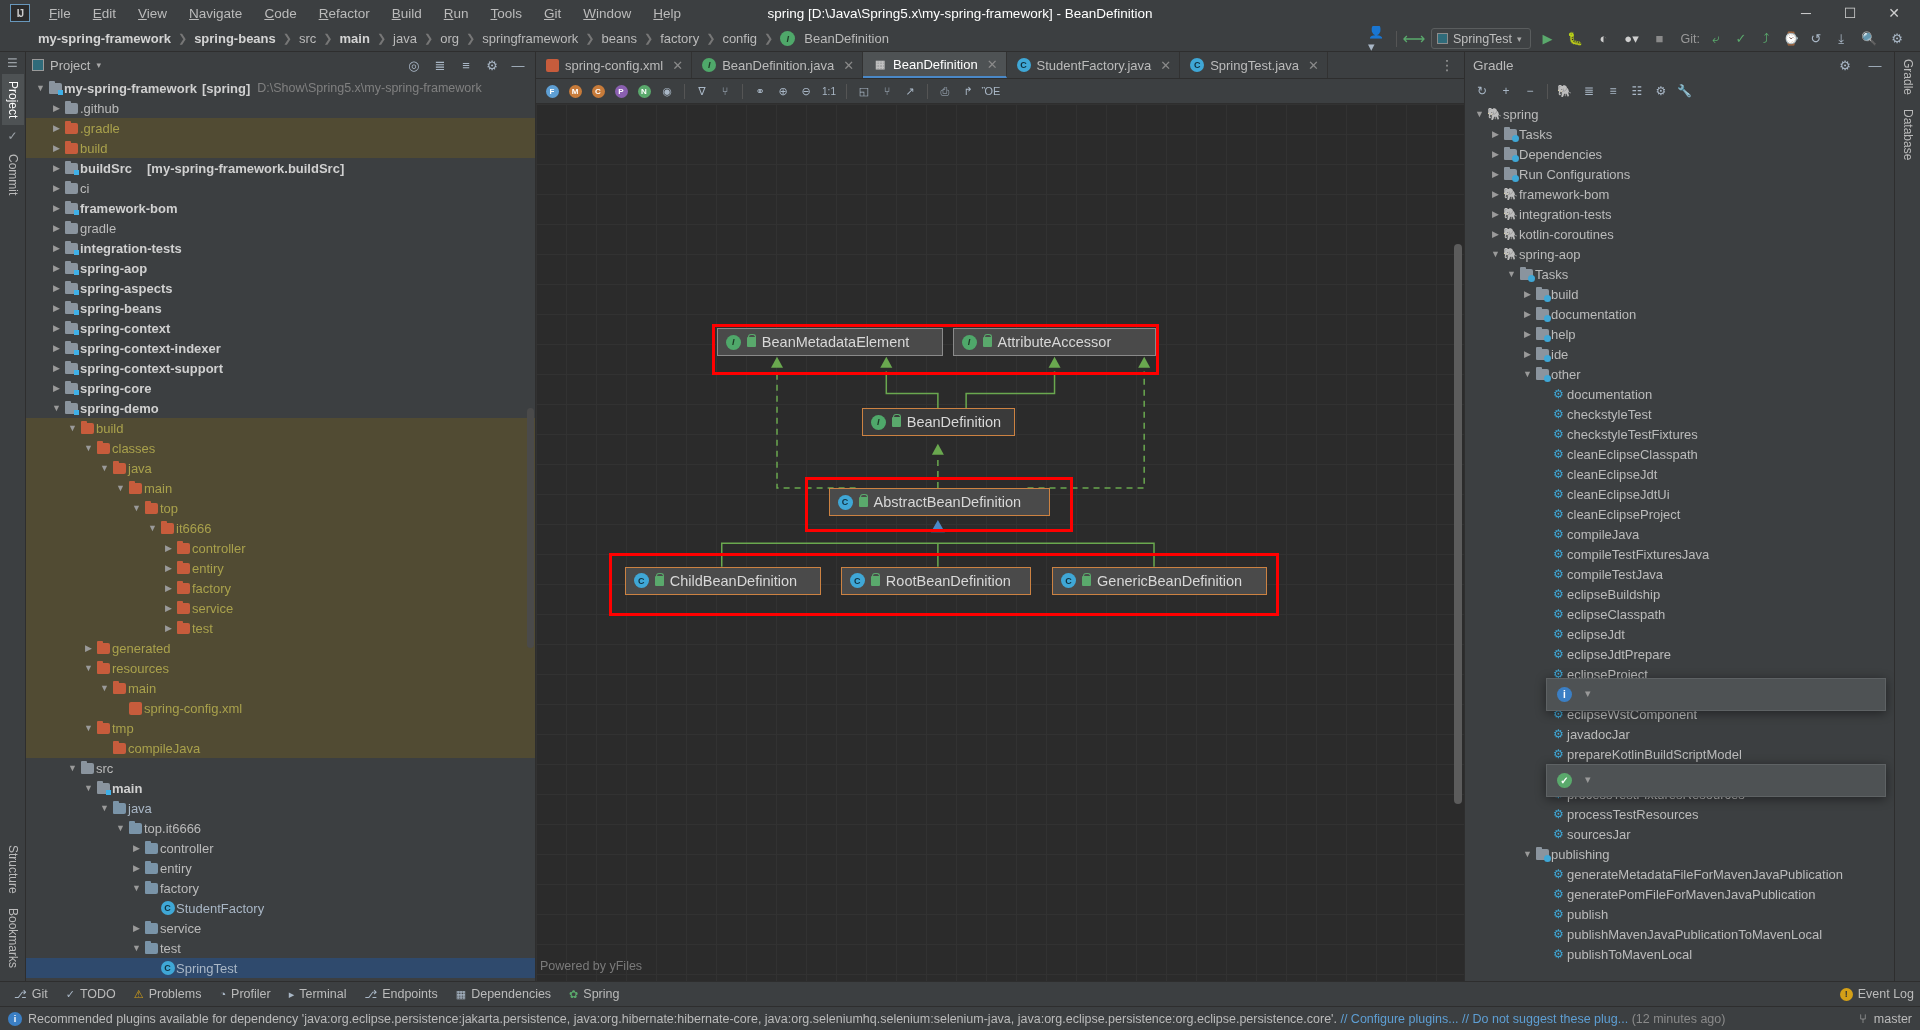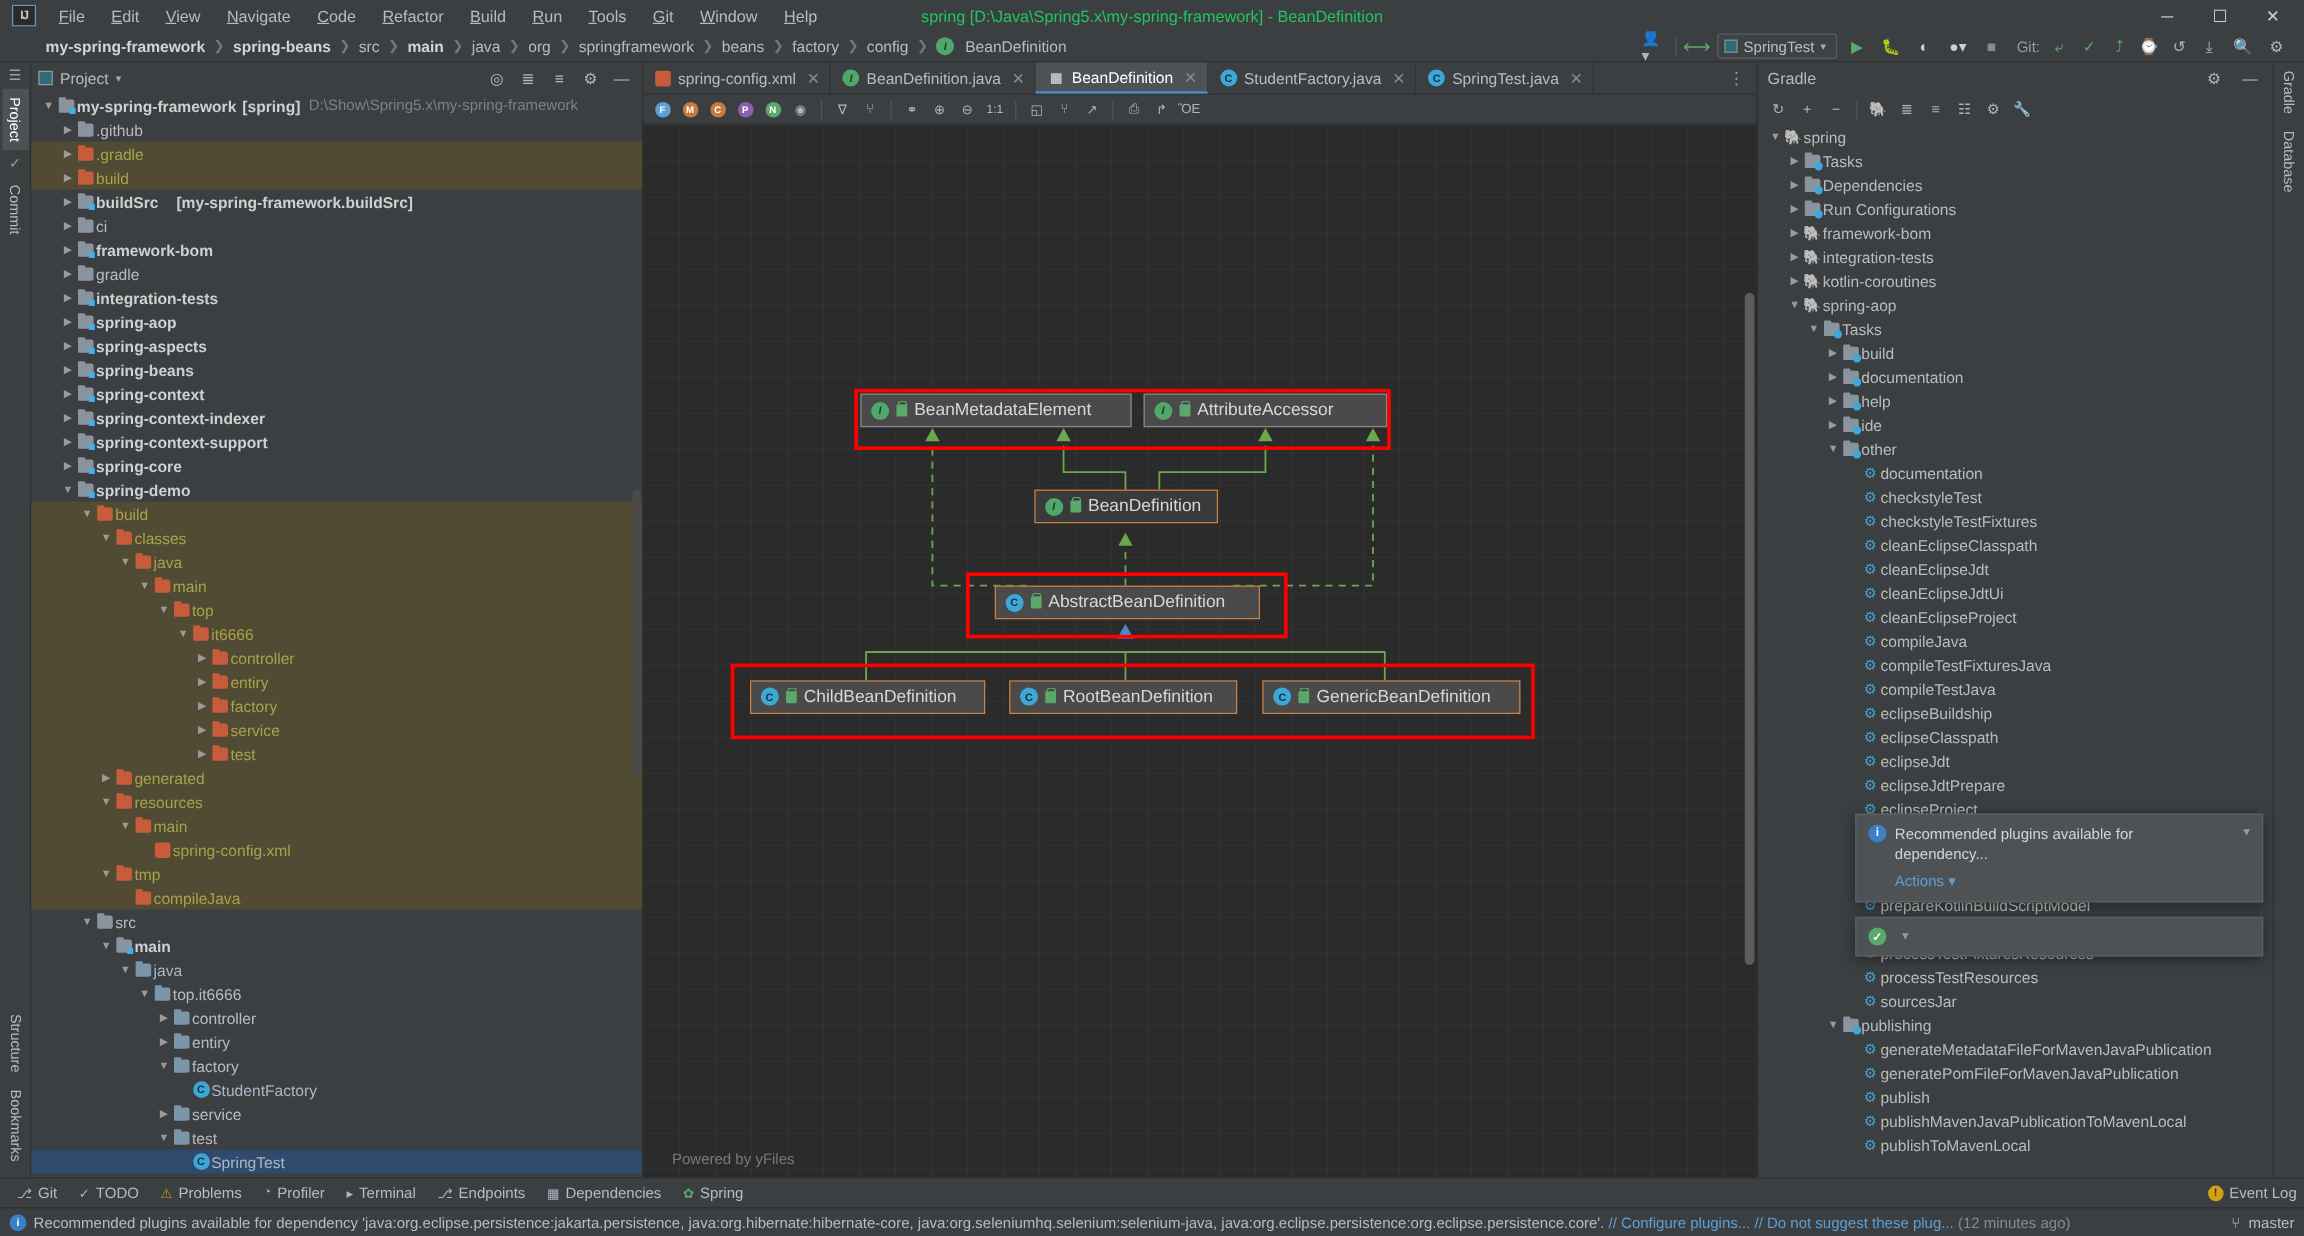--- a/index.html
+++ b/index.html
@@ -9,21 +9,21 @@
 
   
   .titlebar { height:26px; background:#3c3f41; display:flex; align-items:center;
       padding:0 4px; font-size:13px; flex:0 0 26px; position:relative;}
   .ij-logo { width:20px; height:18px; margin:0 8px 0 6px; border:1px solid #6897bb;
       background:#2b2b2b; color:#cccccc; font-size:10px; display:flex; align-items:center;
       justify-content:center; font-weight:bold; letter-spacing:-1px;}
   .menu { display:flex; gap:0px; }
   .menu > div { padding:3px 11px; color:#bbbbbb; font-size:13.5px; }
   .menu u { text-decoration:underline; }
-  .win-title { position:absolute; left:50%; transform:translateX(-50%); color:#22c55e;
+  .win-title { position:absolute; left:50%; transform:translateX(-50%); color:#ffffff;
       font-size:13.5px; white-space:nowrap;}
   .win-ctrl { margin-left:auto; display:flex; align-items:center; gap:0; }
   .win-ctrl div { width:44px; height:26px; display:flex; align-items:center;
       justify-content:center; color:#cfcfcf; font-size:14px; }
 
   
   .navbar { height:26px; background:#3c3f41; display:flex; align-items:center;
       padding:0 6px; font-size:13px; flex:0 0 26px; border-bottom:1px solid #2e2e2e;}
   .crumbs { display:flex; align-items:center; gap:0; padding-left:28px;}
   .crumb { color:#bbbbbb; padding:2px 4px; font-size:13px;}
@@ -115,21 +115,21 @@
   .node.iface-sel { background:#3a3a3a; border:1px solid #cc8242; color:#d8d8d8;}
   .node.cls { background:#4a4a4a; border:1px solid #cc8242; color:#d8d8d8;}
   .ni { width:15px;height:15px;border-radius:50%;display:flex;align-items:center;
       justify-content:center;font-size:9px;font-weight:bold;font-style:italic;}
   .ni.I{ background:#4fa86a; color:#1d3a26;}
   .ni.C{ background:#3fa7d6; color:#10303f; font-style:normal;}
   .lock{ width:9px;height:10px; background:#5aa96c; border-radius:1px; position:relative;}
   .lock::before{content:"";position:absolute;top:-3px;left:1px;width:6px;height:5px;
       border:1.5px solid #5aa96c;border-bottom:none;border-radius:3px 3px 0 0;}
   .redbox{ position:absolute; border:3px solid #ff0000; }
-  .powered{ position:absolute; left:24px; bottom:8px; color:#7a7a7a; font-size:12.5px;}
+  .powered{ position:absolute; left:4px; bottom:8px; color:#7a7a7a; font-size:12.5px;}
   .cscroll{ position:absolute; right:2px; width:8px; background:#5c5c5c; border-radius:4px;}
 
   
   .gradle { width:430px; background:#3c3f41; display:flex; flex-direction:column;
       flex:0 0 430px; border-left:1px solid #2e2e2e; position:relative; min-width:0;}
   .gradle-head { height:26px; display:flex; align-items:center; padding:0 8px;
       font-size:13.5px; color:#bbbbbb;}
   .gradle-head .tools{ margin-left:auto; display:flex; gap:8px; align-items:center;}
   .gradle-tb { height:26px; display:flex; align-items:center; gap:2px; padding:0 6px;}
   .gtb{width:22px;height:22px;display:flex;align-items:center;justify-content:center;
@@ -1103,26 +1103,20 @@
             <span class="ico">
               <span class="gear">⚙</span>
             </span>
             <span class="lbl">publishToMavenLocal</span>
           </div>
         </div>
 
       <div class="notif" style="top:626px;">
         <div class="hdr">
           <div class="bulb">i</div>
-          <div class="txt">
-            <div class="title">Recommended plugins available for dependency...</div>
-            <div class="acts">
-                <span>Actions ▾</span>
-              </div>
-          </div>
           <div class="chev">▾</div>
         </div>
       </div>
       <div class="notif" style="top:712px;">
         <div class="hdr">
           <div class="bulb" style="background:#5aa96c">✓</div>
           <div class="chev">▾</div>
         </div>
       </div>
     </div>

